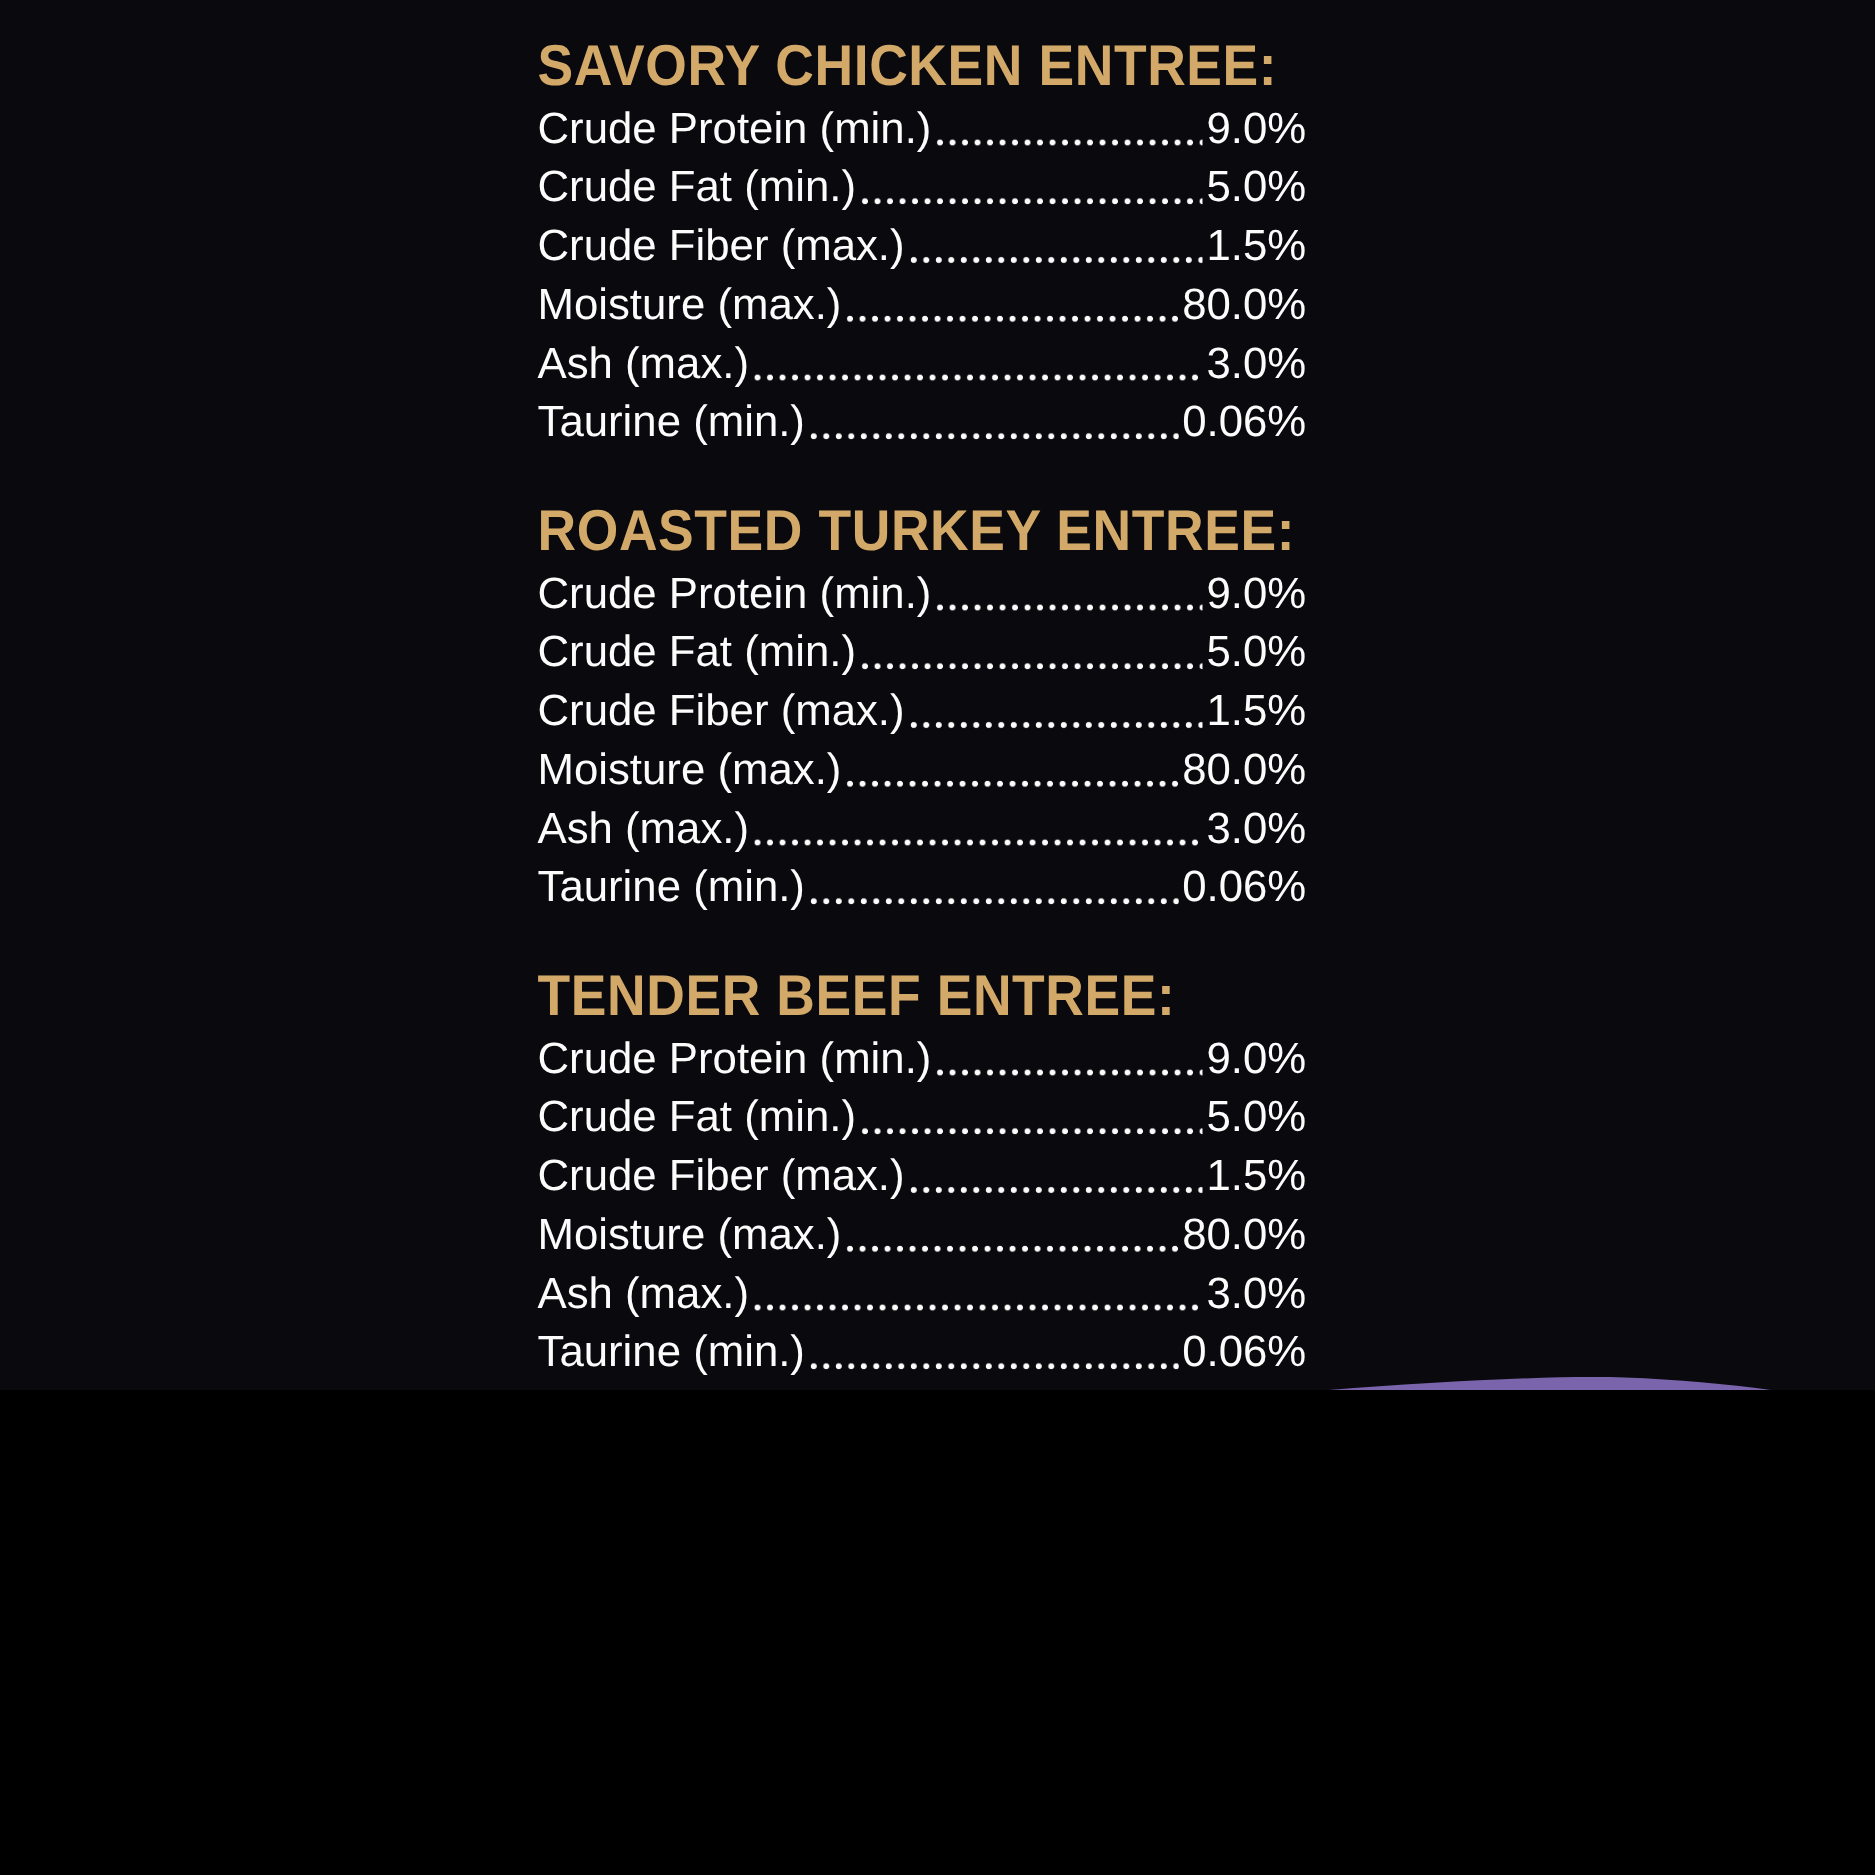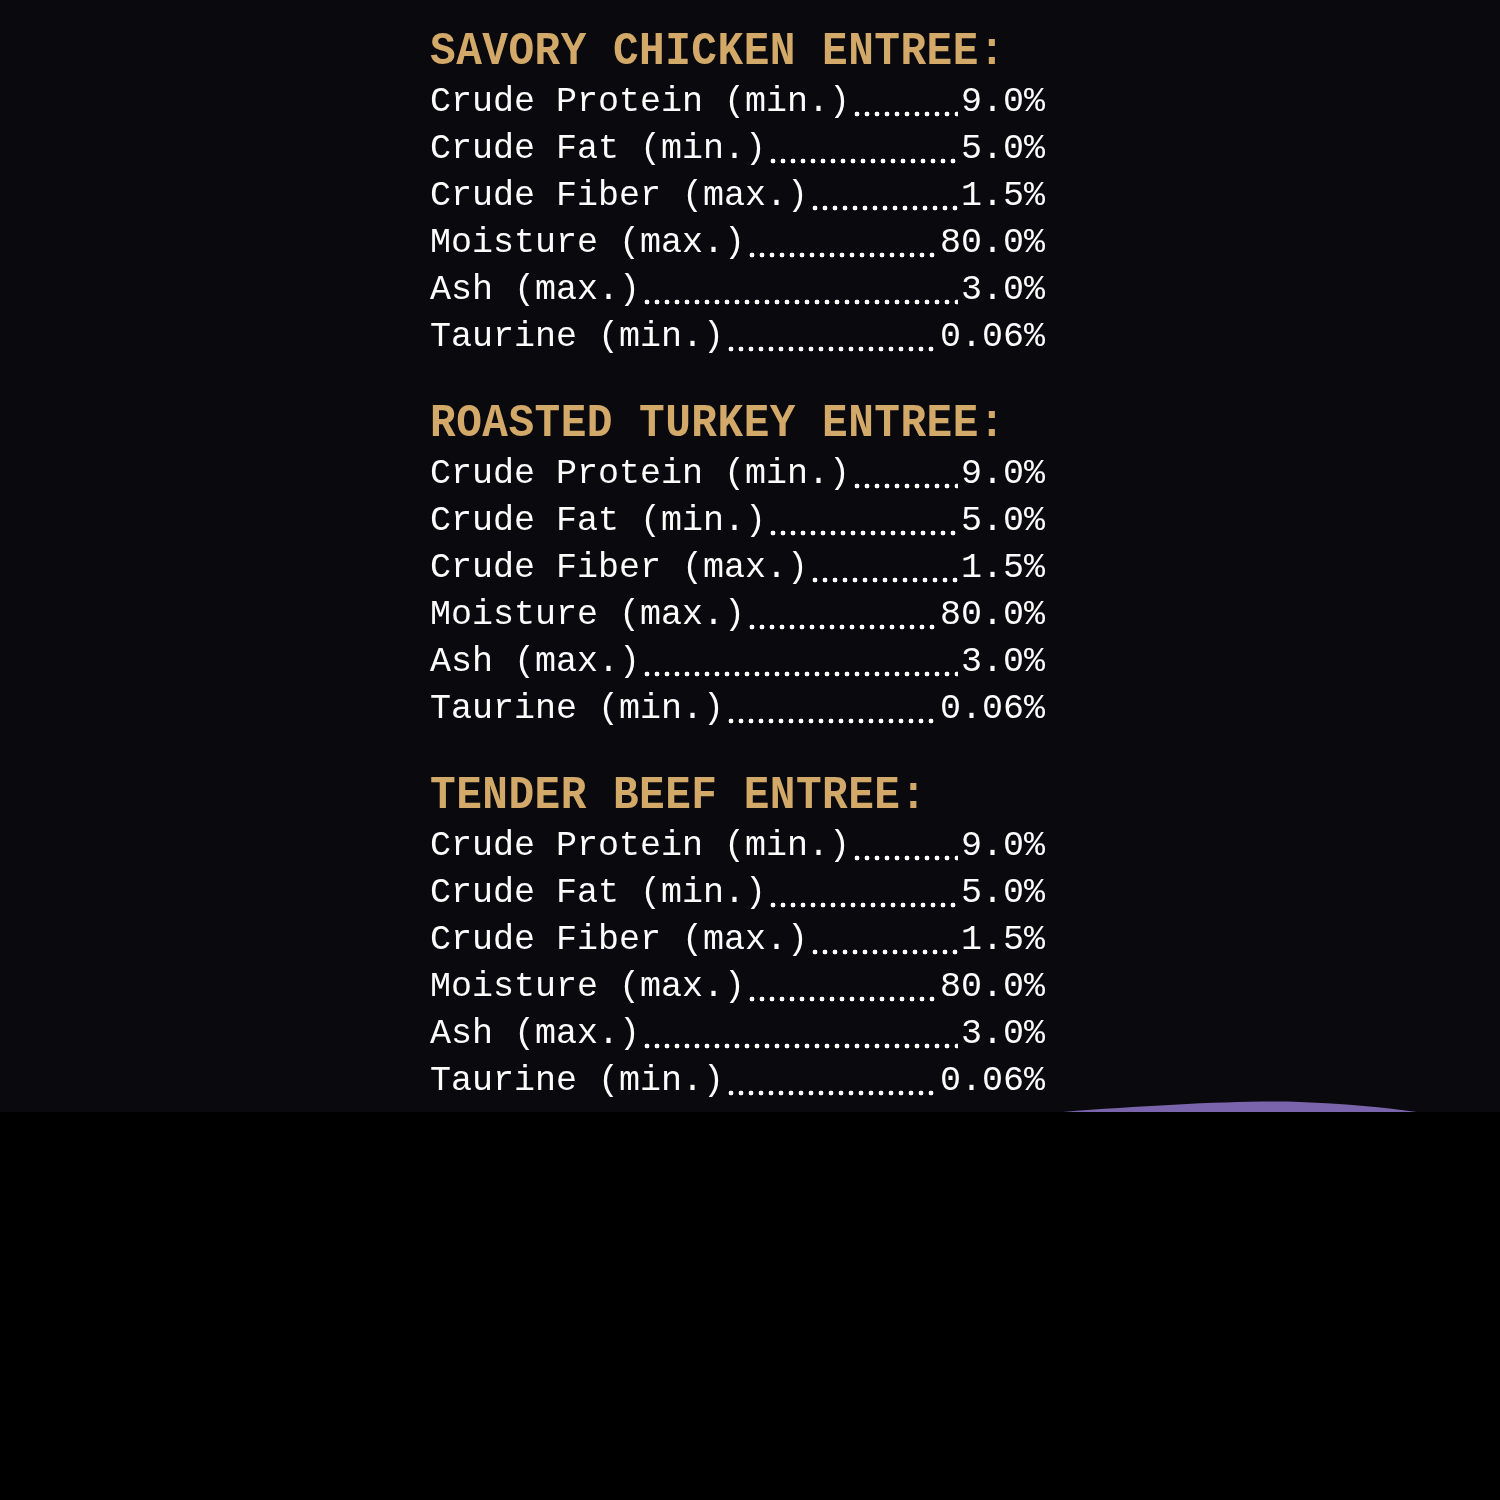--- a/index.html
+++ b/index.html
@@ -8,21 +8,21 @@
     --body-text:#FCFCFC;
     --wave-purple:#7A64AB;
     --photo-edge:#D8D6CE;
   }
   html,body{margin:0;padding:0;background:#000;}
   .canvas{
     position:relative;
     width:1500px;height:1112px;
     background:var(--background);
     overflow:hidden;
-    font-family:Liberation Mono, monospace;
+    font-family:Liberation Sans, sans-serif;
   }
   .content{
     position:absolute;
     left:430px;top:29px;width:615px;
   }
   .section{margin:0 0 40px 0;}
   .heading{
     margin:0 0 4px 0;
     font-size:46px;
     font-weight:700;

